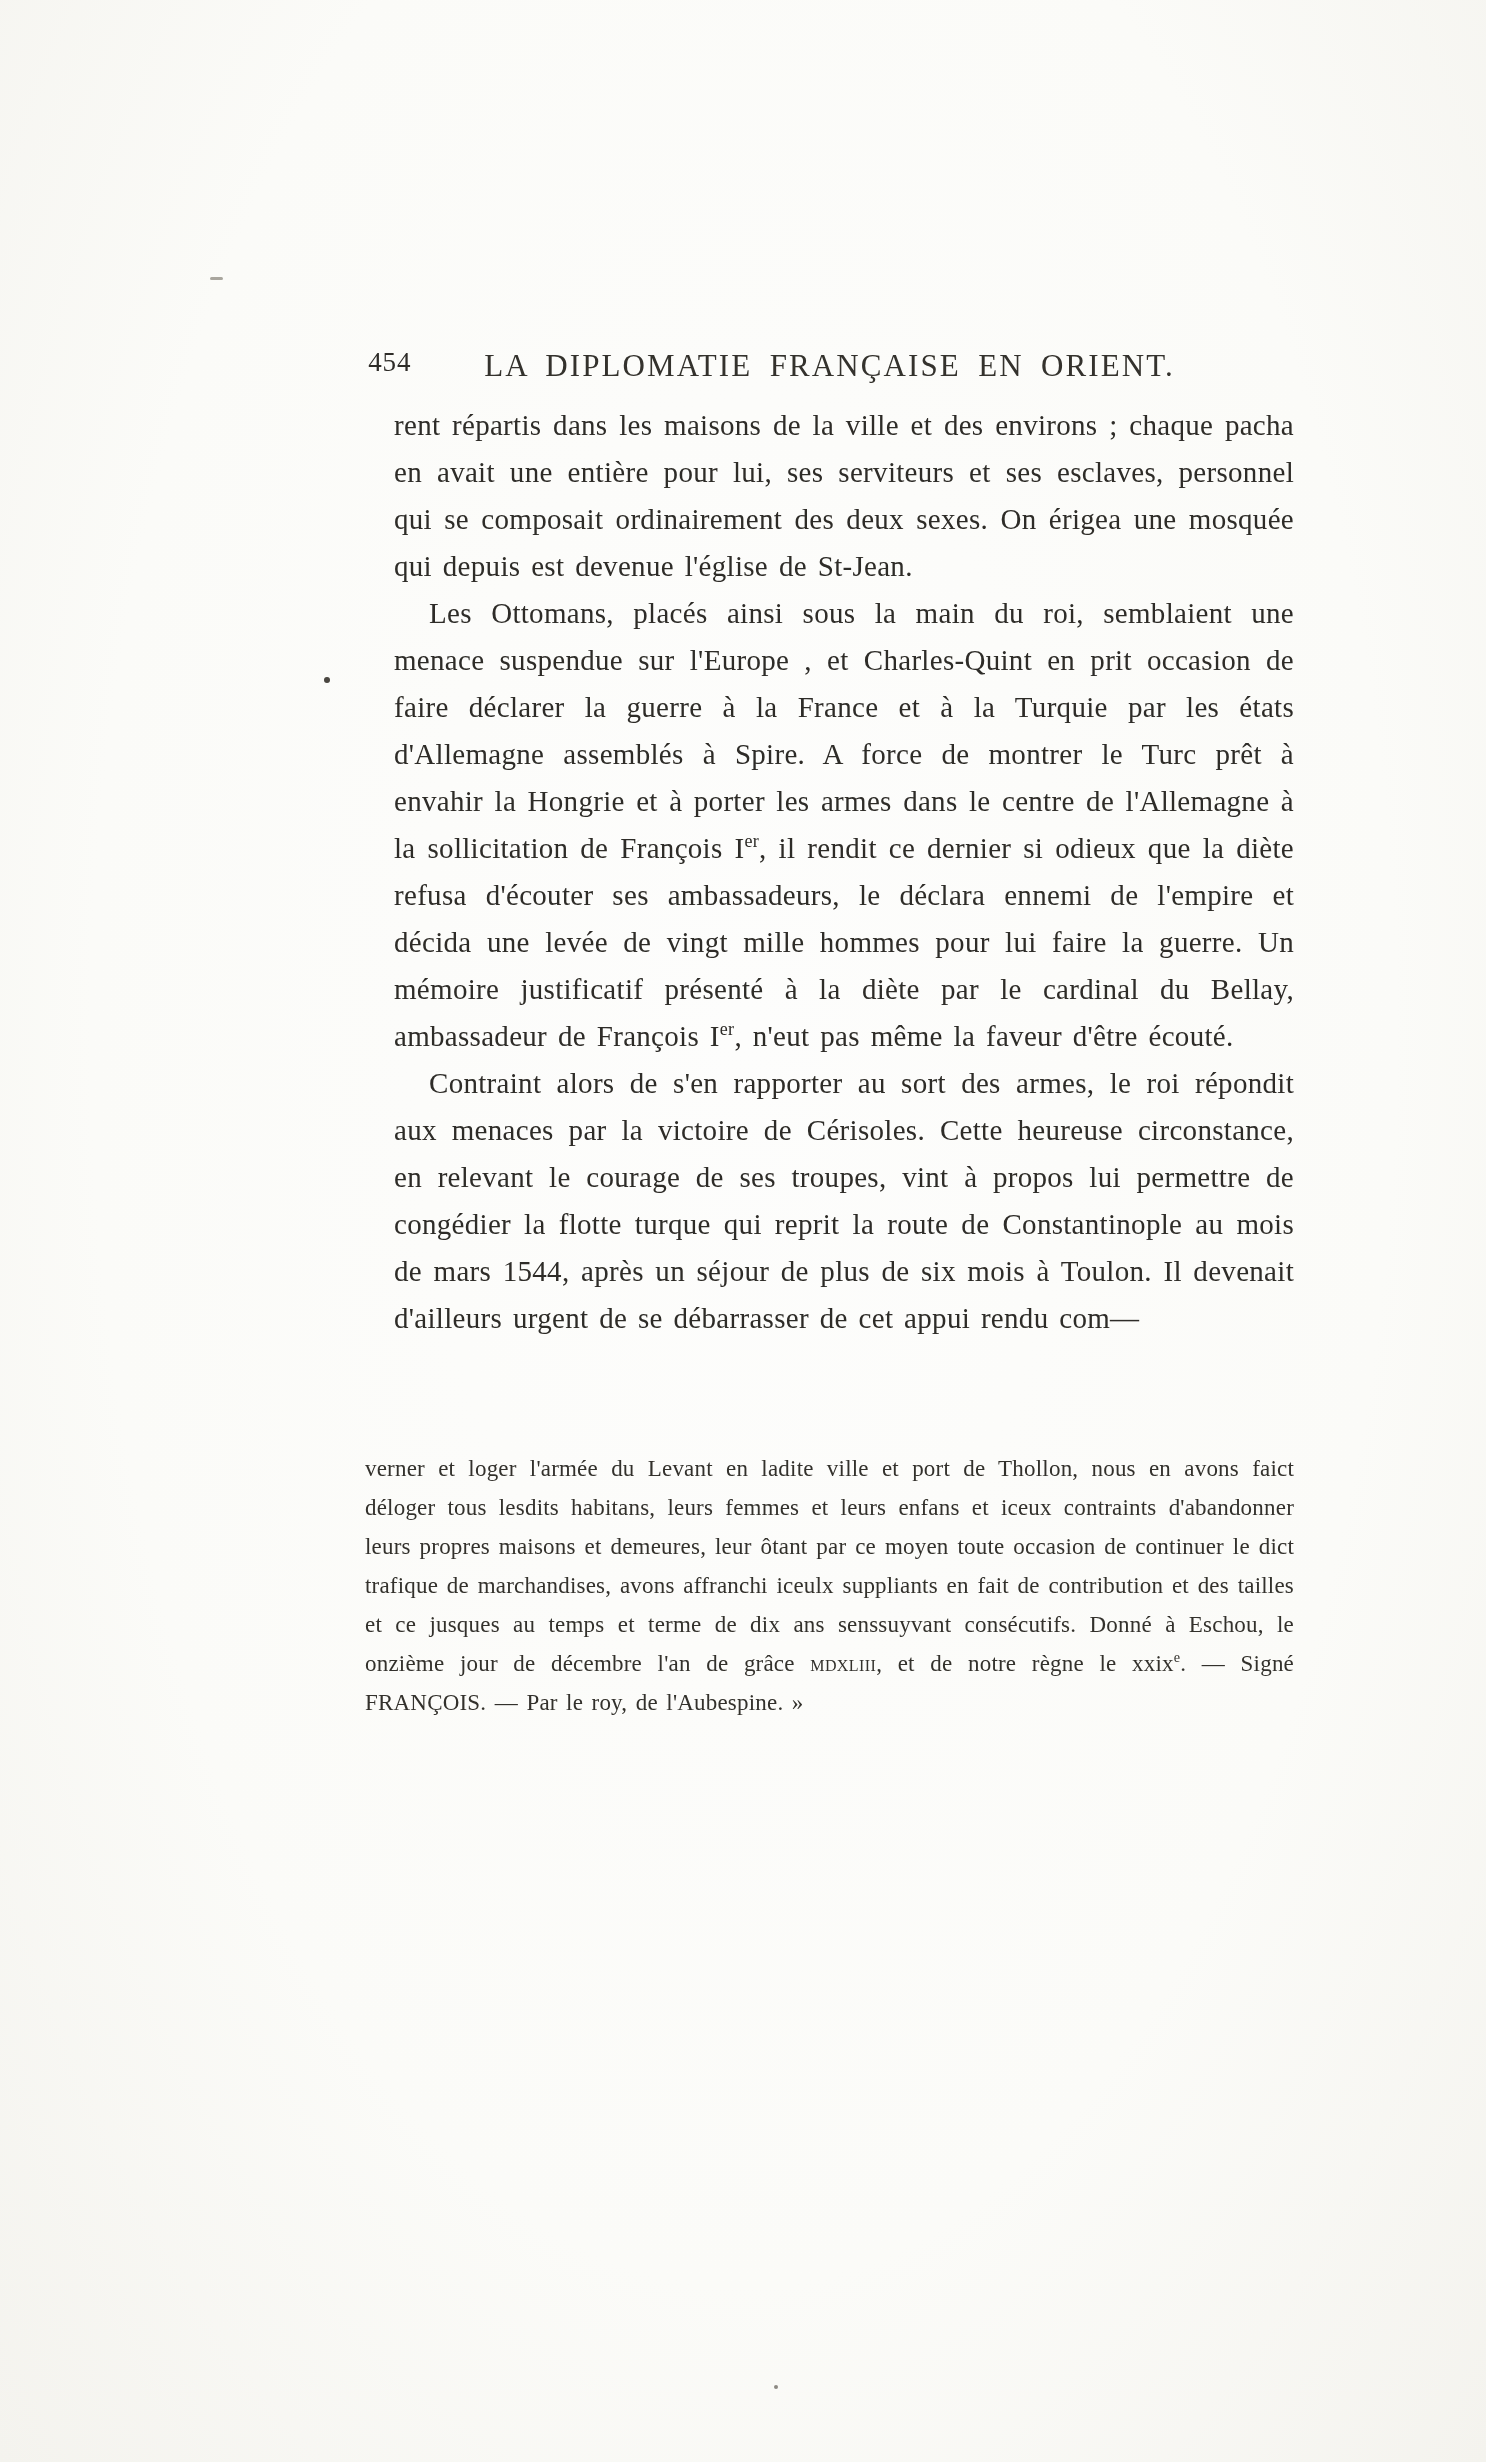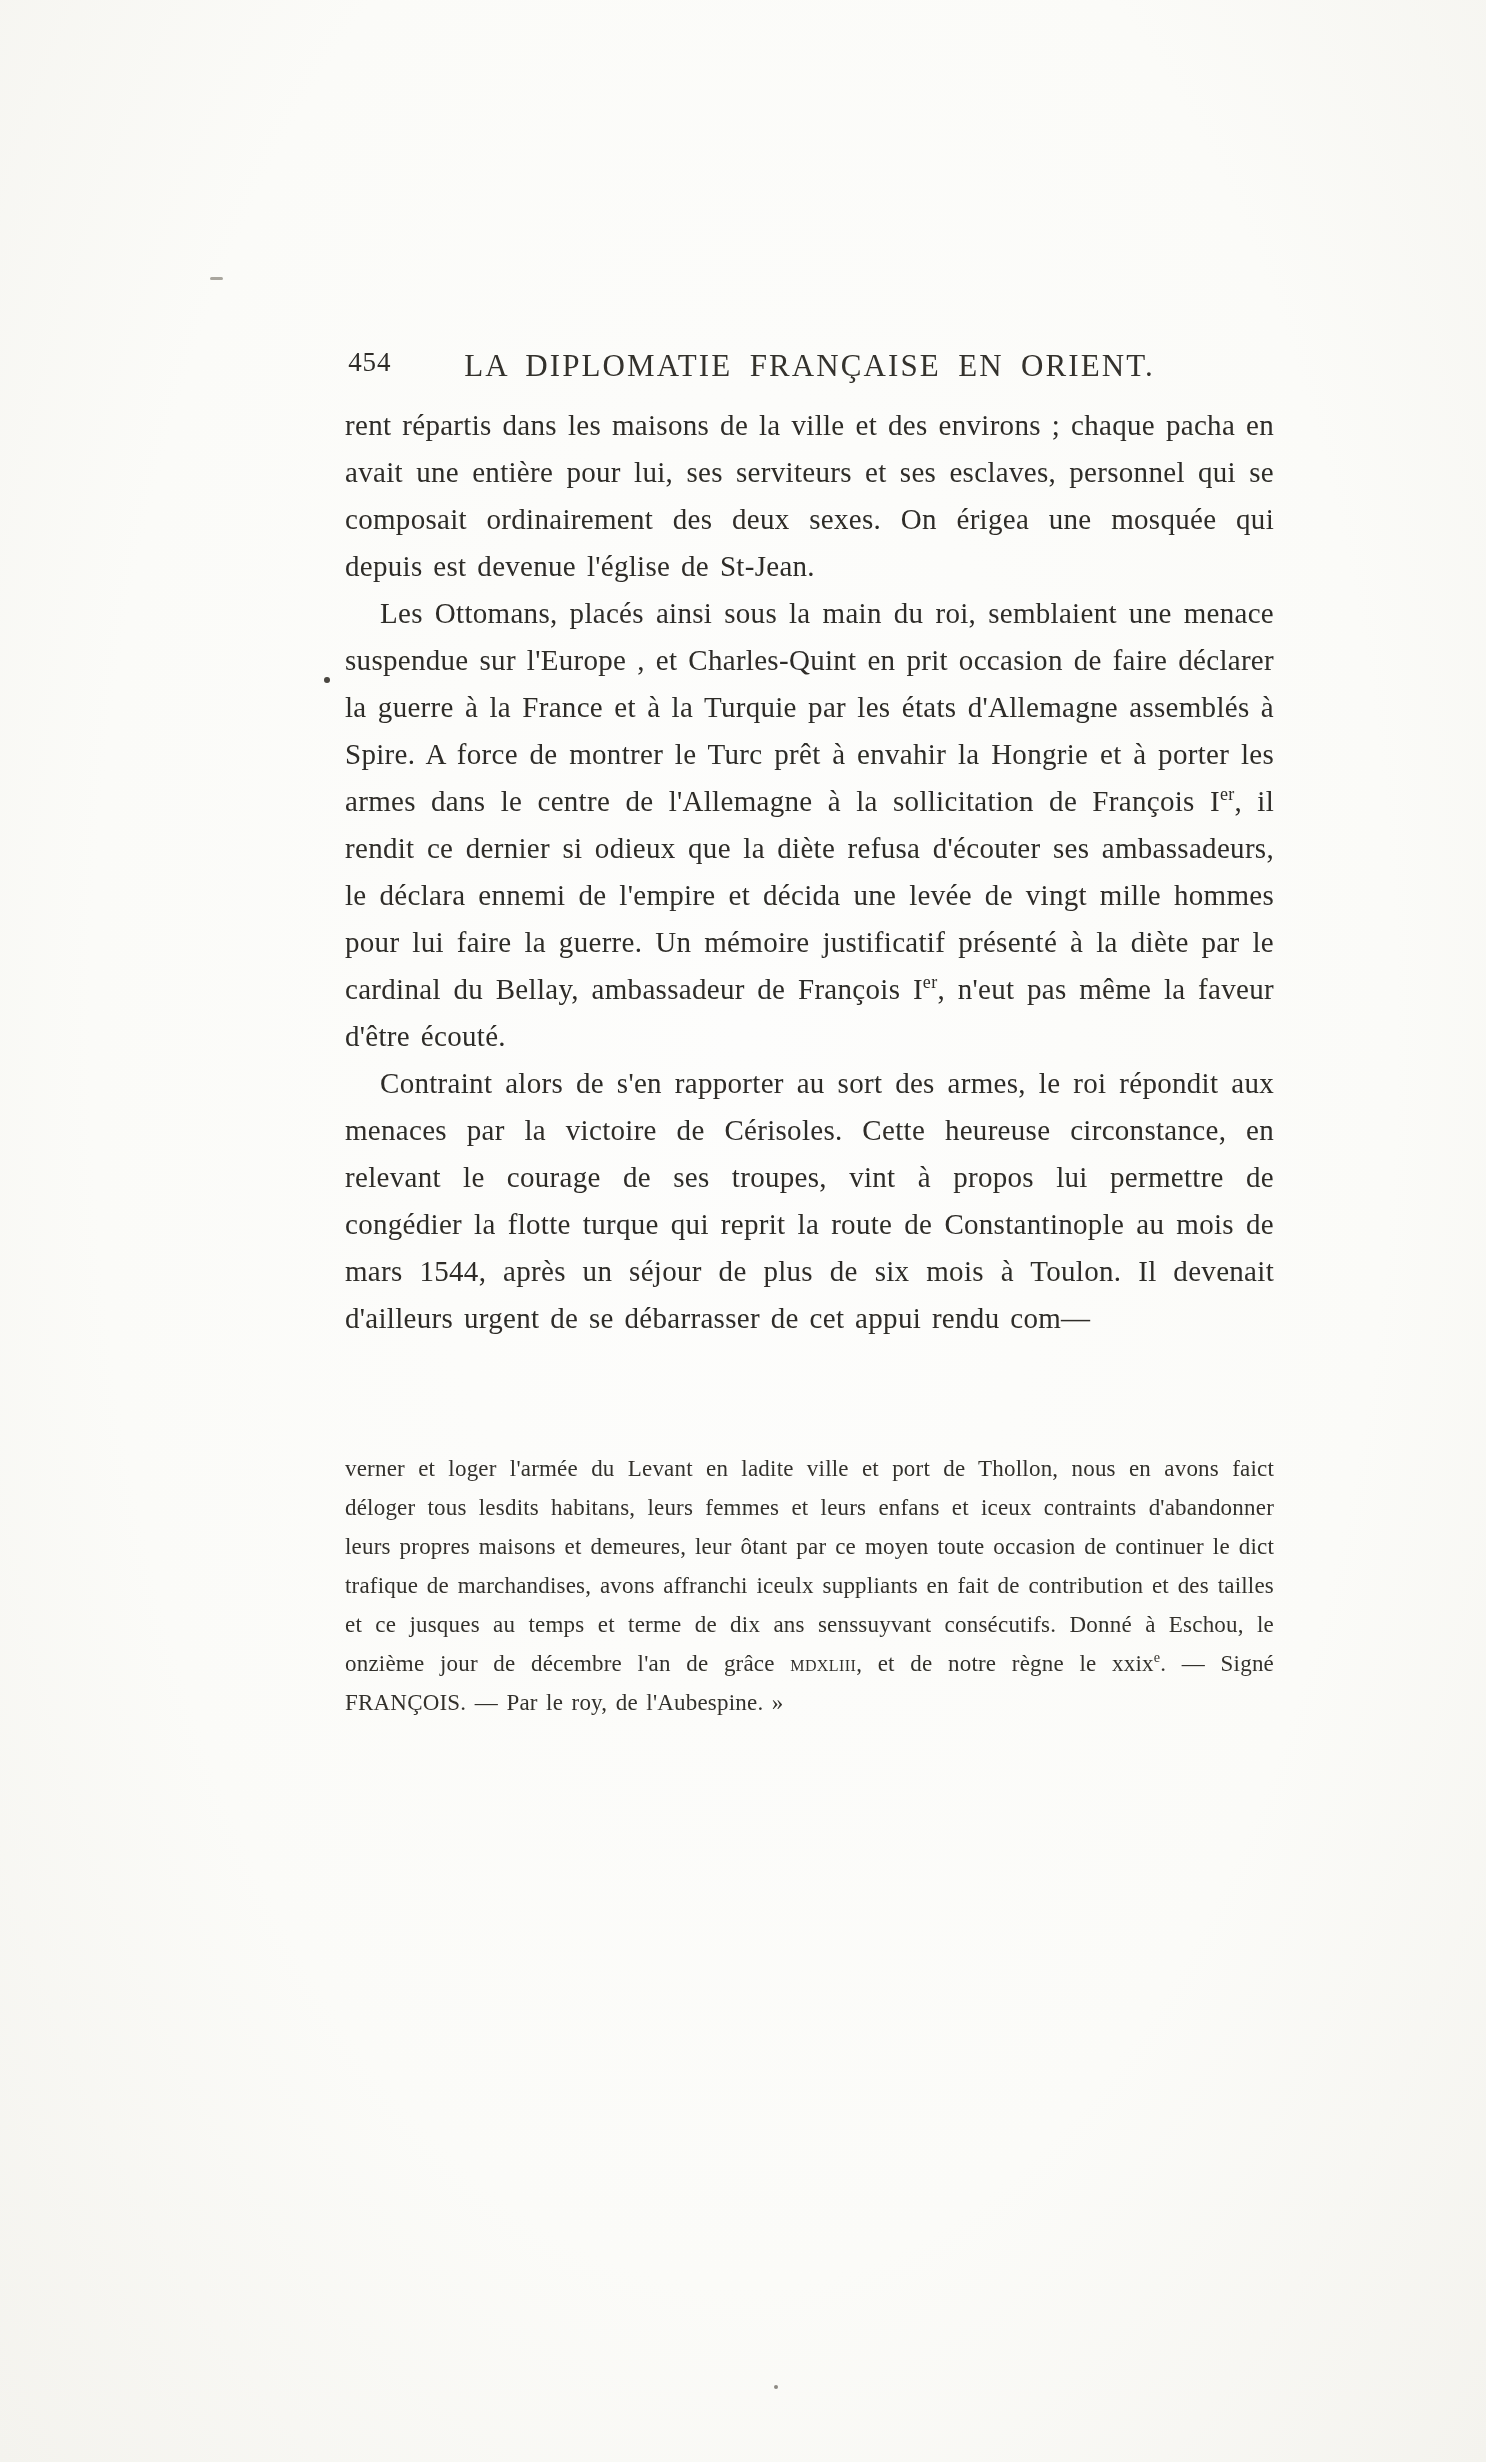--- a/index.html
+++ b/index.html
@@ -14,21 +14,21 @@
     position: relative;
     width: 1486px;
     height: 2462px;
     box-sizing: border-box;
     background: radial-gradient(ellipse at 50% 42%, #fdfdfc 0%, #fbfbf8 62%, #f4f3ee 100%);
     color: #2e2c28;
     overflow: hidden;
   }
   .column {
     position: absolute;
-    left: 345px;
+    left: 365px;
     top: 345px;
     width: 929px;
   }
   .running-head {
     position: relative;
     height: 35px;
     margin-bottom: 21.6px;
   }
   .page-number {
     position: absolute;
@@ -44,20 +44,21 @@
     word-spacing: 7.5px;
     padding-top: 3.3px;
     color: #34322d;
   }
   .body-column {
     font-size: 29px;
     line-height: 47px;
     text-align: justify;
     letter-spacing: 0.3px;
     word-spacing: 3.3px;
+    margin-left: 29px;
   }
   .body-column p {
     margin: 0;
   }
   .body-column p.indent {
     text-indent: 35px;
   }
   sup {
     font-size: 62%;
     vertical-align: super;

